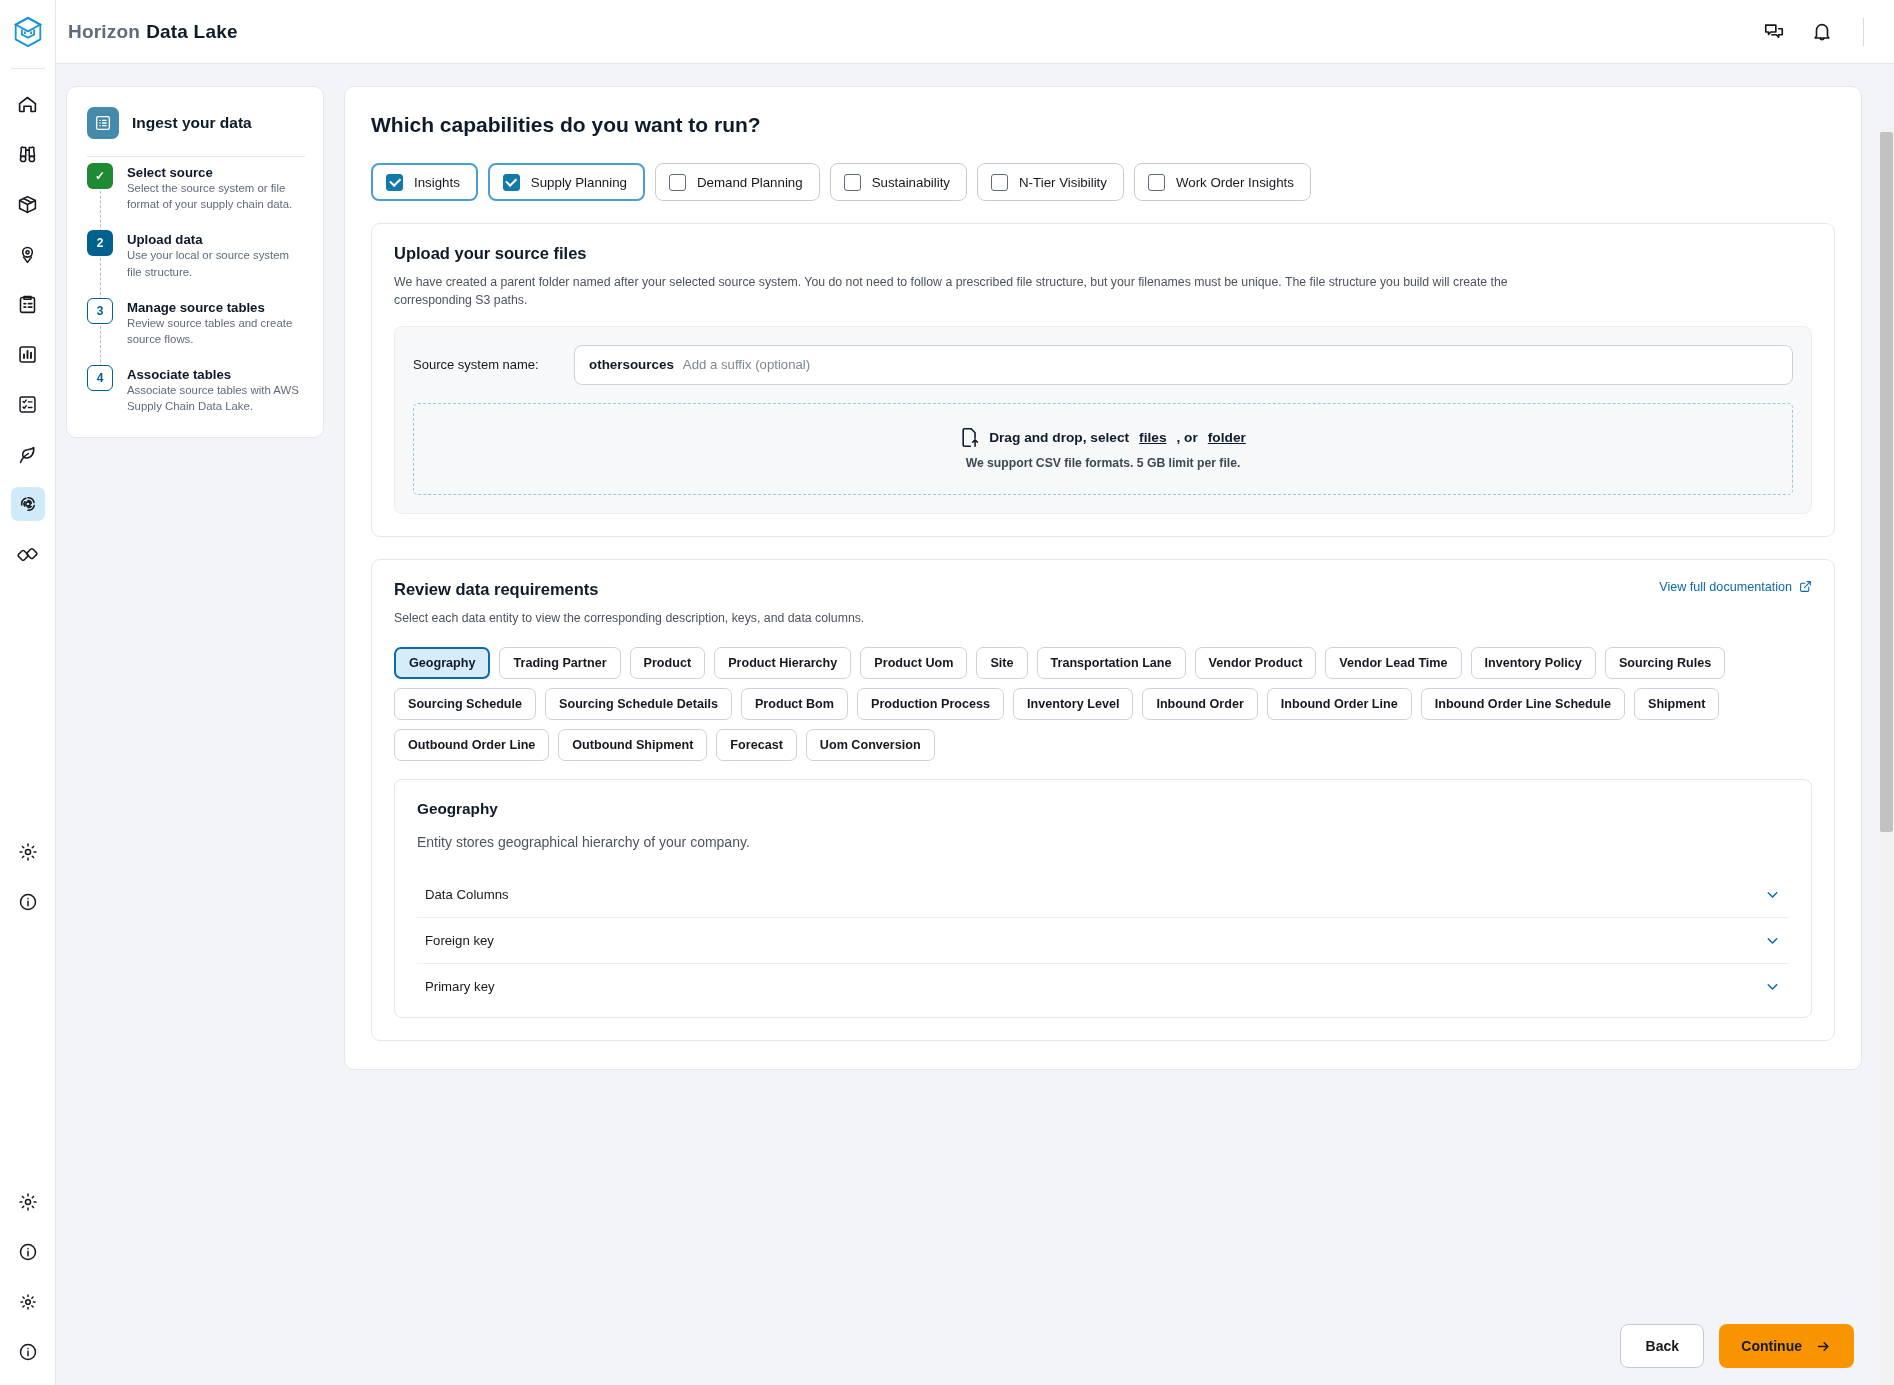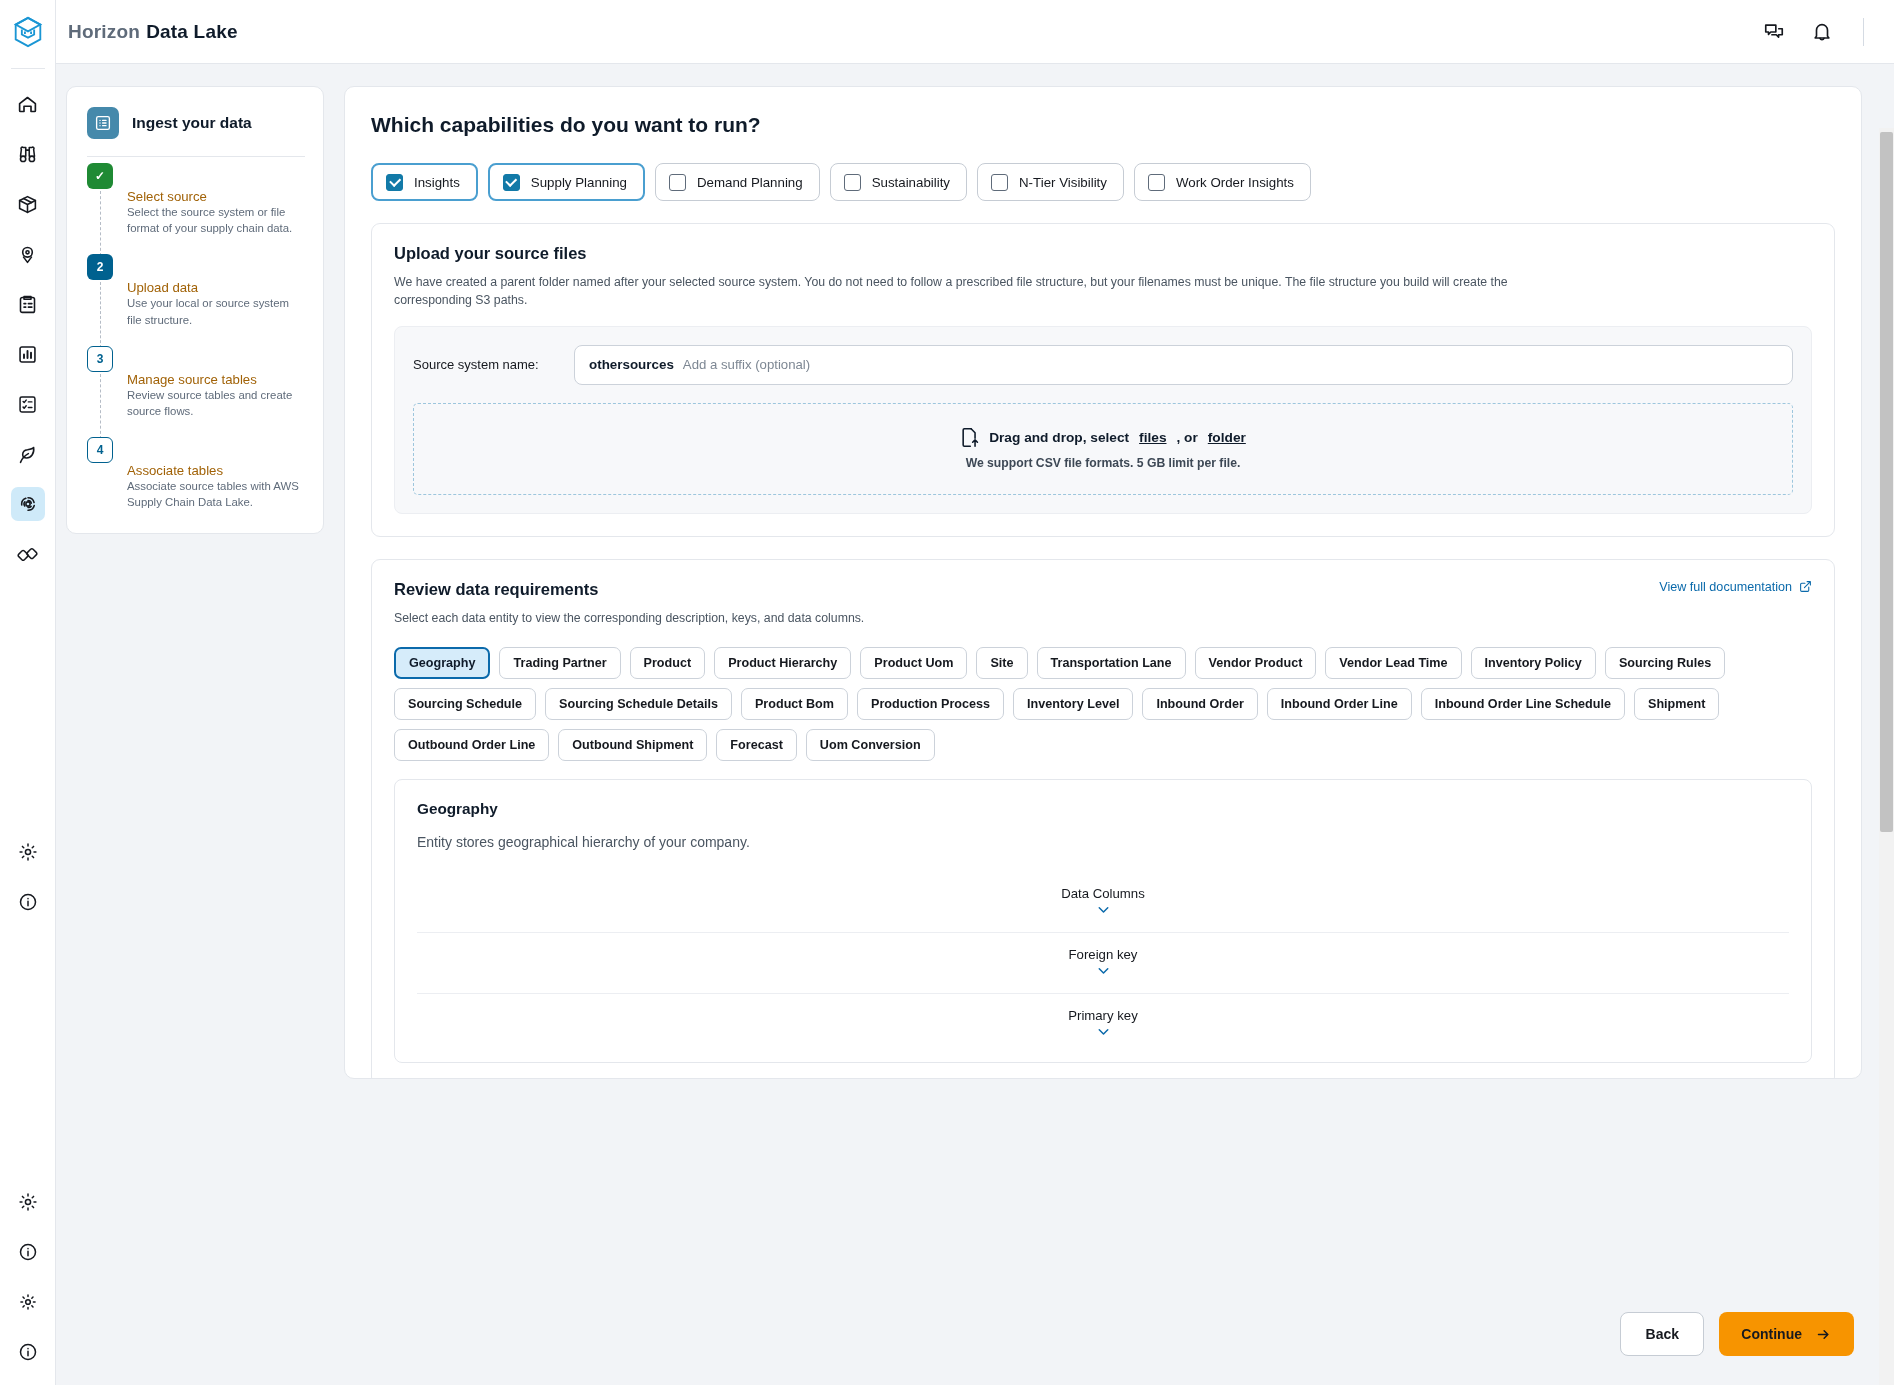--- a/index.html
+++ b/index.html
@@ -77,21 +77,21 @@
     width: 26px; height: 26px; flex: 0 0 26px; border-radius: 6px;
     display: flex; align-items: center; justify-content: center;
     font-size: 12px; font-weight: bold; position: relative; z-index: 2;
   }
   .step-num.done { background: #1f8a34; color: #fff; }
   .step-num.current { background: #00618f; color: #fff; }
   .step-num.todo { background: #fff; color: #00618f; border: 1.6px solid #00618f; }
   .step-line { position: absolute; left: 12.5px; top: 28px; bottom: -2px; width: 0;
                border-left: 1.5px dashed #b5bcc6; z-index: 1; }
   .step-body { padding-top: 2px; }
-  .step-label { font-size: 13.2px; font-weight: normal; color: #a16207; margin-top: 24px; }
+  .step-label { font-size: 13.2px; font-weight: bold; color: #0f172a; }
   .step-sub { font-size: 11.4px; line-height: 1.42; color: #5f6b7a; max-width: 180px; }
 
   
   .mainpanel {
     flex: 1 1 auto; min-width: 0; align-self: flex-start;
     background: #ffffff; border: 1px solid #e4e7ec; border-radius: 10px;
     padding: 26px 26px 28px 26px;
     max-height: 993px; overflow: hidden;
   }
   .h1 { font-size: 21px; font-weight: bold; color: #0f1b2a; }
@@ -148,29 +148,29 @@
     font-size: 12.6px; font-weight: bold; color: #16191f; cursor: pointer; white-space: nowrap;
   }
   .chip.sel { background: #d6ecfa; border: 2px solid #0b6aab; color: #0f1b2a; }
 
   .entity { margin-top: 18px; border: 1px solid #e4e7ec; border-radius: 8px; padding: 20px 22px 8px; }
   .h3 { font-size: 15.3px; font-weight: bold; color: #0f1b2a; }
   .edesc { margin-top: 16px; font-size: 14px; color: #4a5561; }
   .acc { margin-top: 22px; }
   .acc-row {
     display: flex; align-items: center; justify-content: space-between;
-    padding: 14px 8px; border-bottom: 1px solid #eceef2; cursor: pointer; flex-direction: column;
+    padding: 14px 8px; border-bottom: 1px solid #eceef2; cursor: pointer;
   }
   .acc-row:last-child { border-bottom: none; }
   .acc-label { font-size: 13.2px; color: #16191f; }
   .chev { color: #0b6aab; display: flex; }
 
   
   .footer {
-    position: absolute; left: 0; right: 0; bottom: 12px; height: 78px;
+    position: absolute; left: 0; right: 0; bottom: 0; height: 78px;
     background: #f2f4f7; display: flex; align-items: center; justify-content: flex-end;
     gap: 15px; padding-right: 40px;
   }
   .btn-back {
     height: 44px; min-width: 84px; padding: 0 22px; border: 1px solid #c6ccd4; border-radius: 8px;
     background: #fff; font-size: 14px; font-weight: bold; color: #16191f; cursor: pointer;
     font-family: "Liberation Sans", sans-serif;
   }
   .btn-cont {
     height: 44px; padding: 0 22px; border: none; border-radius: 8px;

